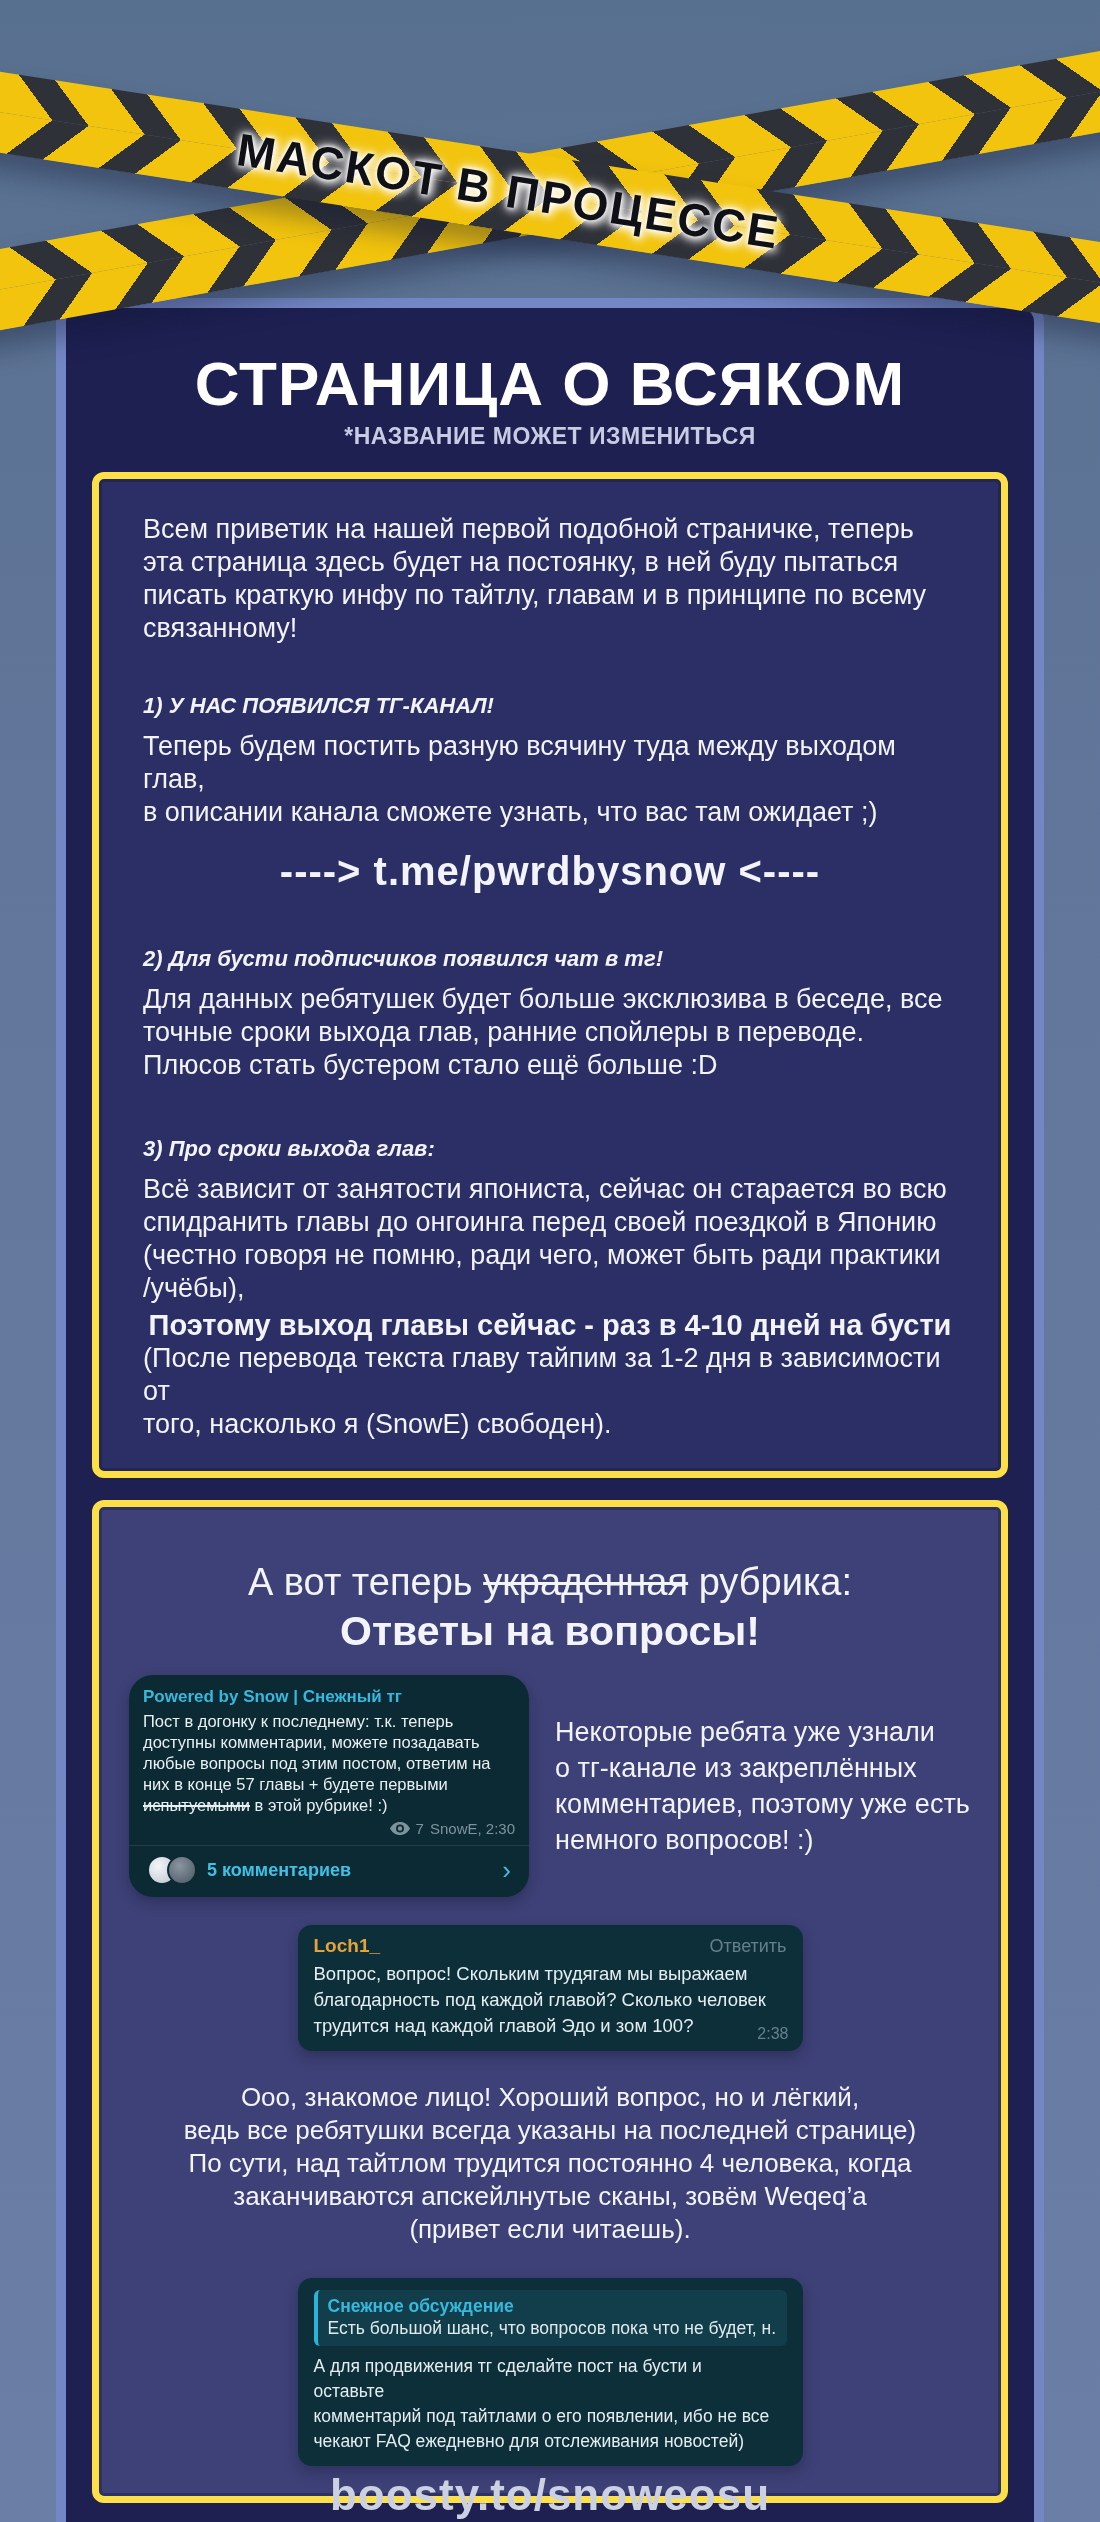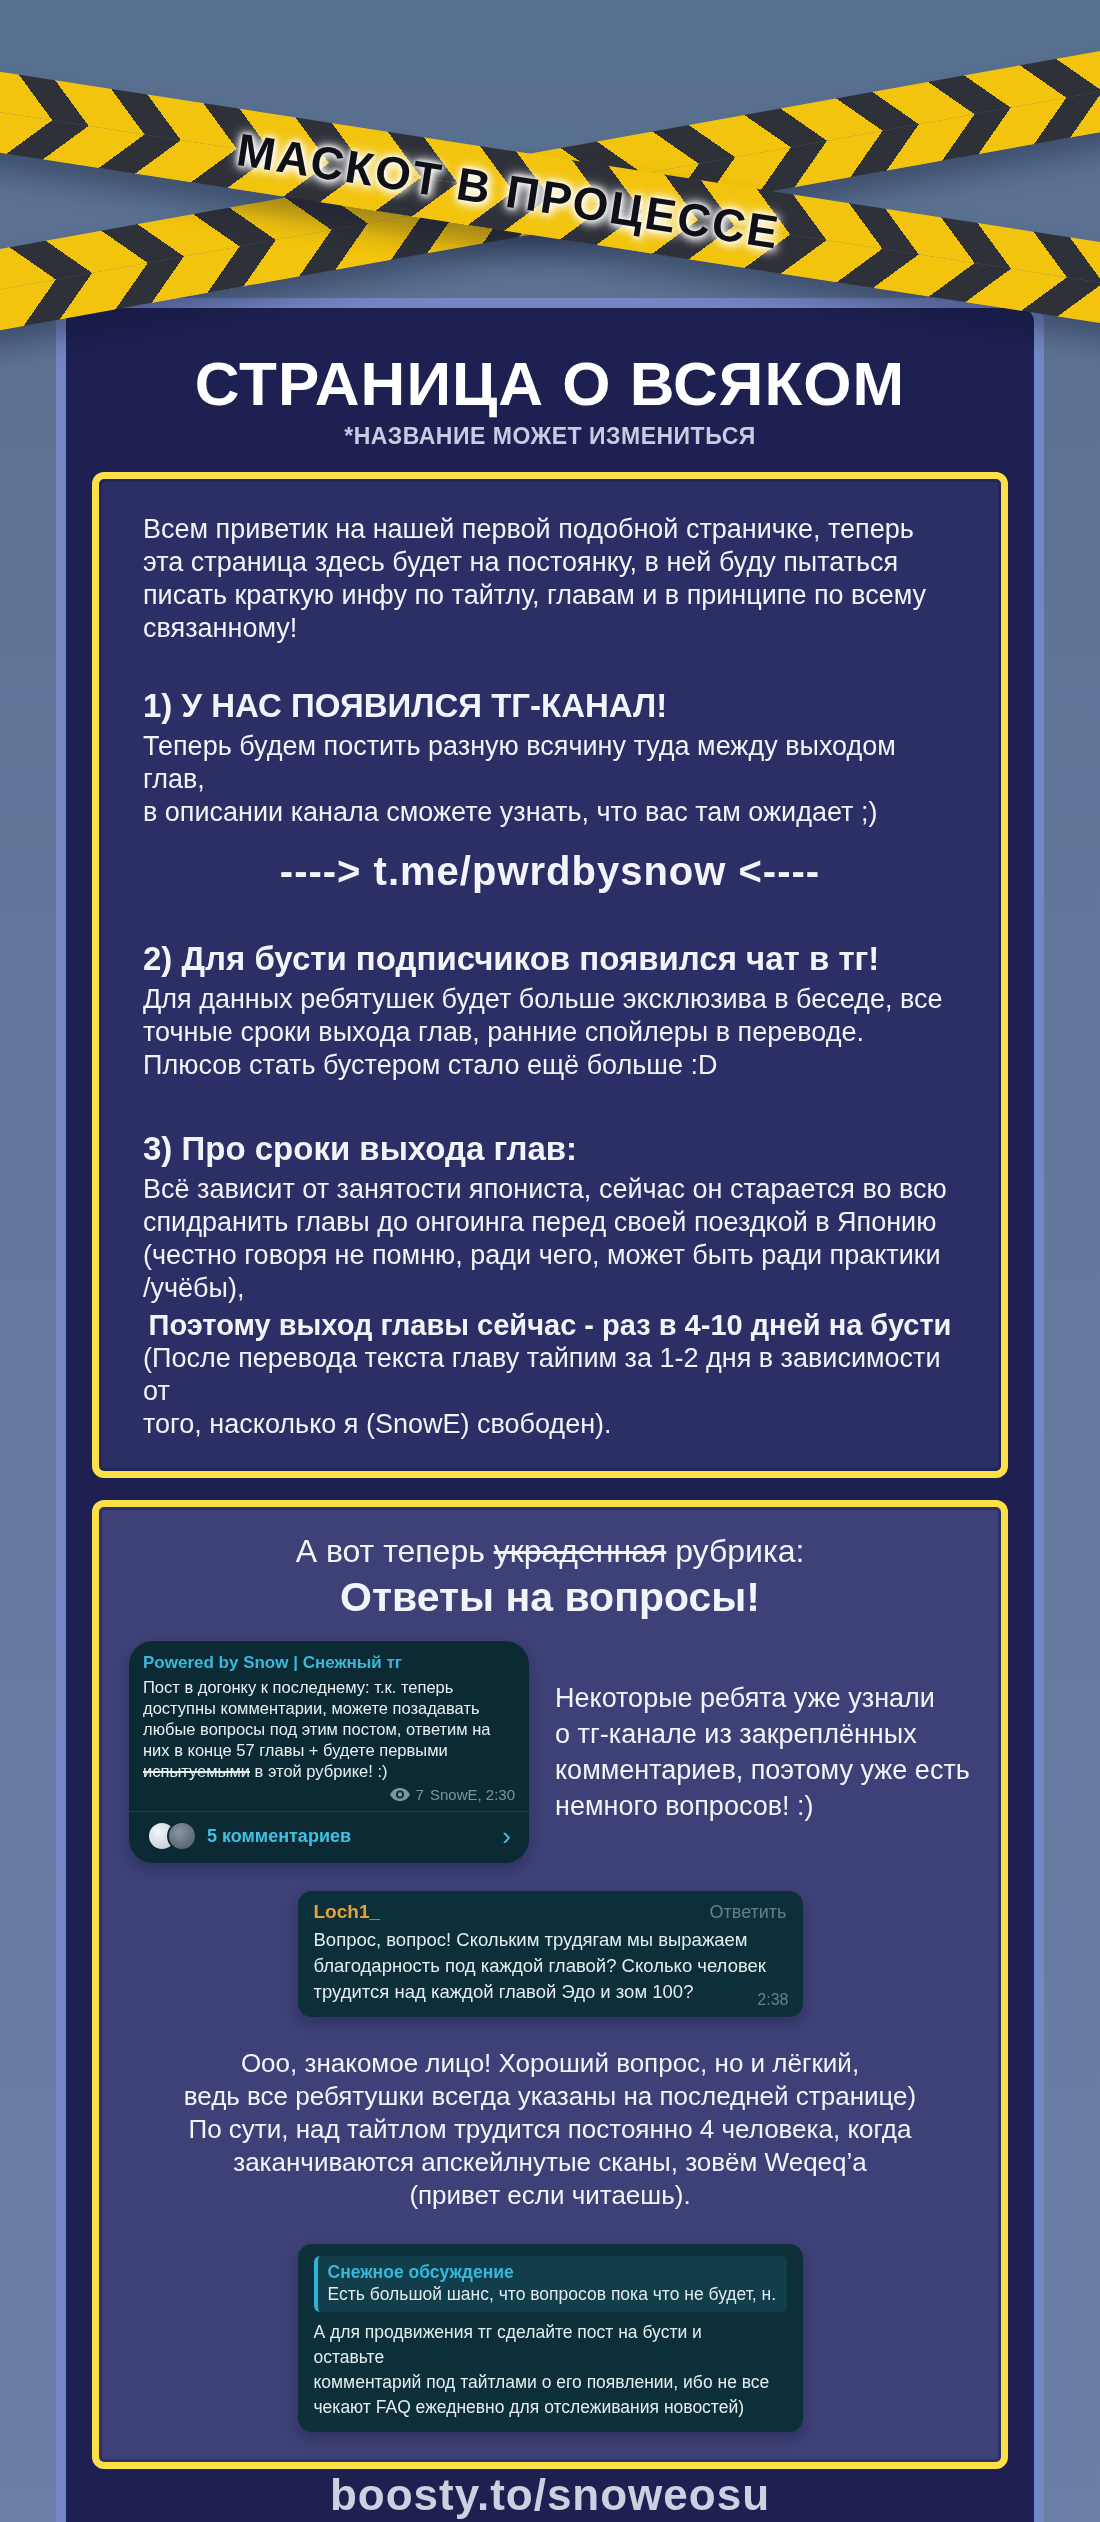--- a/index.html
+++ b/index.html
@@ -34,29 +34,29 @@
     font-size:23px; font-weight:700; letter-spacing:.5px; }
 
   .card { margin:22px 26px 0; border:7px solid #fde047; border-radius:12px;
     box-shadow:inset 0 0 0 3px rgba(18,22,64,.35); }
 
   
   .card-news { background:#2c2f65; padding:34px 44px 30px; color:#f3f4fa;
     font-size:27px; line-height:33px; }
   .pre { white-space:pre-line; }
   .para2 { margin-top:38px; }
-  .news-item-title { margin-top:44px; font-weight:800; font-size:33px; }
+  .news-item-title { margin-top:44px; font-weight:800; font-size:22px;font-style:italic; }
   .news-item-body { margin-top:8px; }
   .tg-link { margin-top:26px; text-align:center; font-size:40px; font-weight:800; letter-spacing:1px; }
   .tg-link-note { text-align:center; font-size:25px; margin-top:2px; }
   .highlight-line { margin-top:4px; text-align:center; font-weight:800; font-size:29px; }
 
   
   .card-qa { background:#3e4177; padding:26px 30px 30px; color:#f3f4fa; }
-  .qa-title-1 { text-align:center; font-size:32px; font-weight:500; }
+  .qa-title-1 { text-align:center; font-size:38px; font-weight:500;margin-top:28px; }
   .qa-title-1 .strike { text-decoration:line-through; text-decoration-thickness:3px; }
   .qa-title-2 { text-align:center; font-size:41px; font-weight:800; margin-top:4px; }
 
   .qa-row { display:flex; gap:26px; margin-top:20px; align-items:center; }
 
   
   .tg-shot { width:400px; flex:0 0 400px; background:#0c2a34; border-radius:24px;
     padding:12px 14px 8px; color:#e9f0f2; box-shadow:0 6px 14px rgba(10,15,35,.3); }
   .tg-channel { color:#37b9dd; font-weight:700; font-size:17px; }
   .tg-text { font-size:16.5px; line-height:21px; margin-top:4px; }

